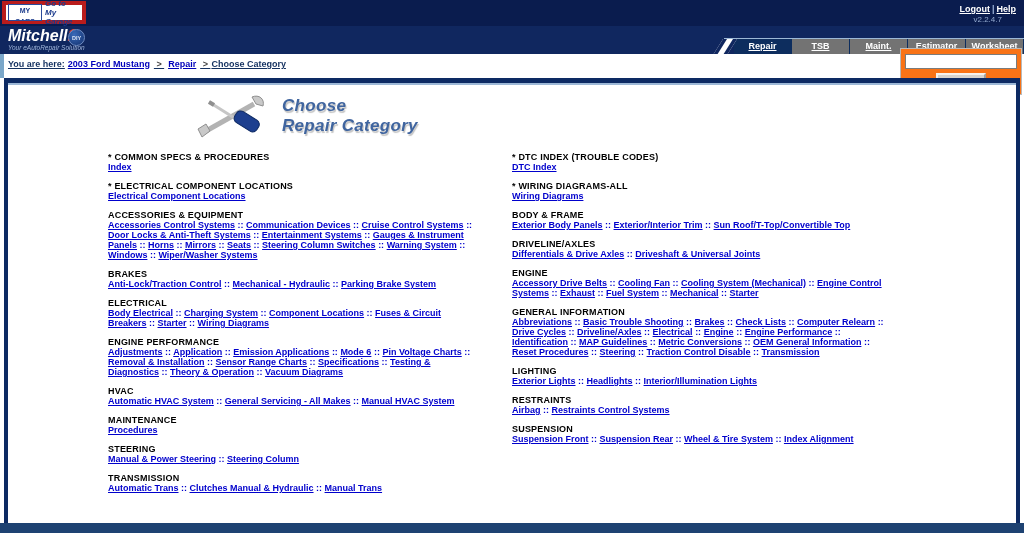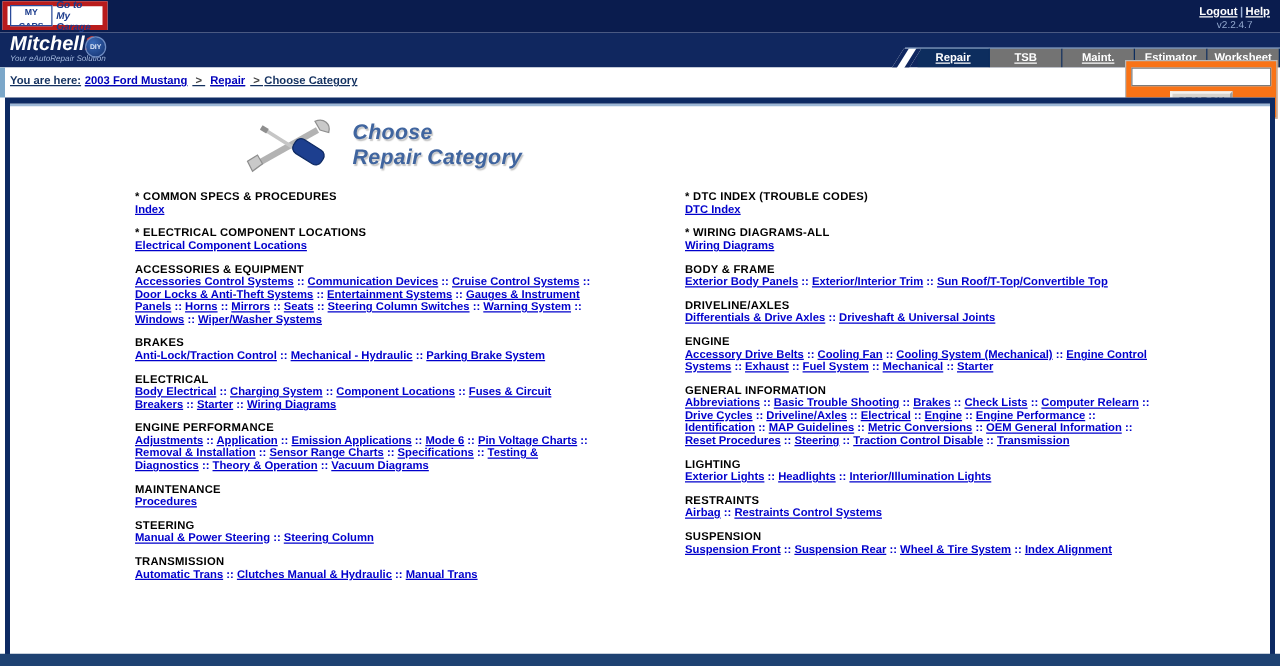--- a/index.html
+++ b/index.html
@@ -85,21 +85,21 @@
     margin: 0 4px; height: 455px; background: #ffffff; position: relative;
     border: 4px solid #0d2a63; border-top-width: 5px; border-bottom-width: 8px;
   }
   .content-box::before {
     content: ""; position: absolute; top: 0; left: 0; right: 0; height: 2px; background: #9db8d6;
   }
   .page-header { margin: 9px 0 0 188px; display: flex; align-items: center; gap: 16px; height: 48px; }
   .page-title { font-size: 17px; font-weight: bold; font-style: italic; color: #40659f;
     text-shadow: 1px 2px 1px #c4c4c4; line-height: 1.2; letter-spacing: 0.3px; }
 
-  .columns { display: flex; margin: 12px 0 0 100px; gap: 68px; }
+  .columns { display: flex; margin: 12px 0 0 100px; gap: 32px; }
   .col { width: 372px; }
   .cat-section { margin-bottom: 9px; }
   .cat-title { font-size: 9px; font-weight: bold; color: #000; line-height: 10px; letter-spacing: 0.2px; }
   .cat-links { font-size: 9px; line-height: 10px; color: #000; }
   .cat-links a { color: #0000cc; font-weight: bold; text-decoration: underline; cursor: pointer; }
   .link-sep { color: #0000cc; font-weight: bold; }
 
   
   .footer { text-align: center; padding-top: 3px; height: 26px; }
   .footer-line1 a { font-size: 9px; color: #0000cc; text-decoration: underline; cursor: pointer; }
@@ -194,20 +194,24 @@
         </div>
         <div class="cat-section">
           <div class="cat-title">ELECTRICAL</div>
           <div class="cat-links"><a>Body Electrical</a><span class="link-sep"> :: </span><a>Charging System</a><span class="link-sep"> :: </span><a>Component Locations</a><span class="link-sep"> :: </span><a>Fuses &amp; Circuit Breakers</a><span class="link-sep"> :: </span><a>Starter</a><span class="link-sep"> :: </span><a>Wiring Diagrams</a></div>
         </div>
         <div class="cat-section">
           <div class="cat-title">ENGINE PERFORMANCE</div>
           <div class="cat-links"><a>Adjustments</a><span class="link-sep"> :: </span><a>Application</a><span class="link-sep"> :: </span><a>Emission Applications</a><span class="link-sep"> :: </span><a>Mode 6</a><span class="link-sep"> :: </span><a>Pin Voltage Charts</a><span class="link-sep"> :: </span><a>Removal &amp; Installation</a><span class="link-sep"> :: </span><a>Sensor Range Charts</a><span class="link-sep"> :: </span><a>Specifications</a><span class="link-sep"> :: </span><a>Testing &amp; Diagnostics</a><span class="link-sep"> :: </span><a>Theory &amp; Operation</a><span class="link-sep"> :: </span><a>Vacuum Diagrams</a></div>
         </div>
         <div class="cat-section">
+          <div class="cat-title">HVAC</div>
+          <div class="cat-links"><a>Automatic HVAC System</a><span class="link-sep"> :: </span><a>General Servicing - All Makes</a><span class="link-sep"> :: </span><a>Manual HVAC System</a></div>
+        </div>
+        <div class="cat-section">
           <div class="cat-title">MAINTENANCE</div>
           <div class="cat-links"><a>Procedures</a></div>
         </div>
         <div class="cat-section">
           <div class="cat-title">STEERING</div>
           <div class="cat-links"><a>Manual &amp; Power Steering</a><span class="link-sep"> :: </span><a>Steering Column</a></div>
         </div>
         <div class="cat-section">
           <div class="cat-title">TRANSMISSION</div>
           <div class="cat-links"><a>Automatic Trans</a><span class="link-sep"> :: </span><a>Clutches Manual &amp; Hydraulic</a><span class="link-sep"> :: </span><a>Manual Trans</a></div>

